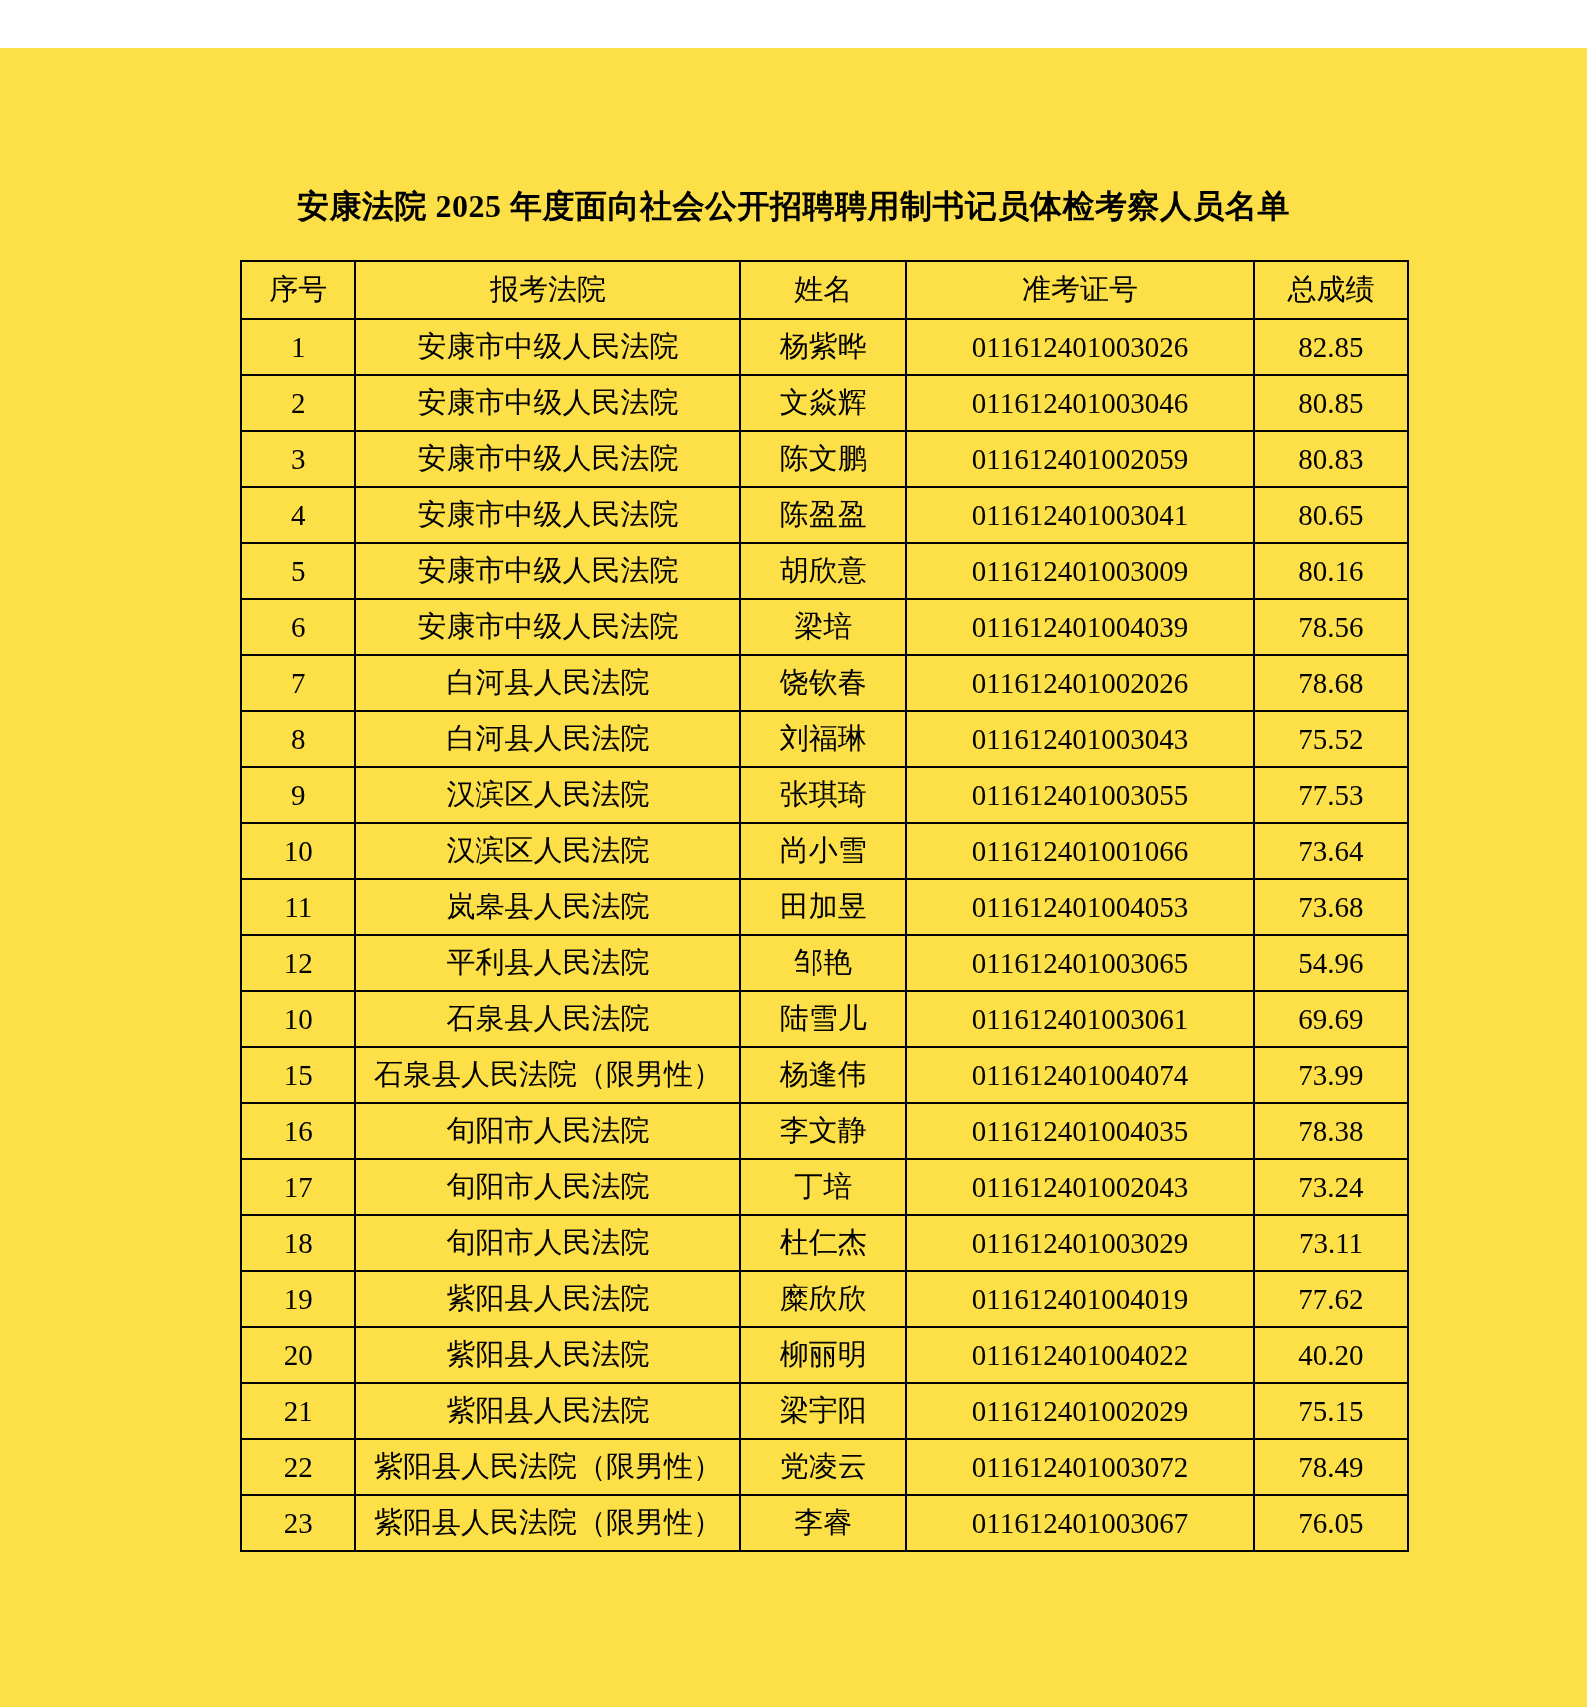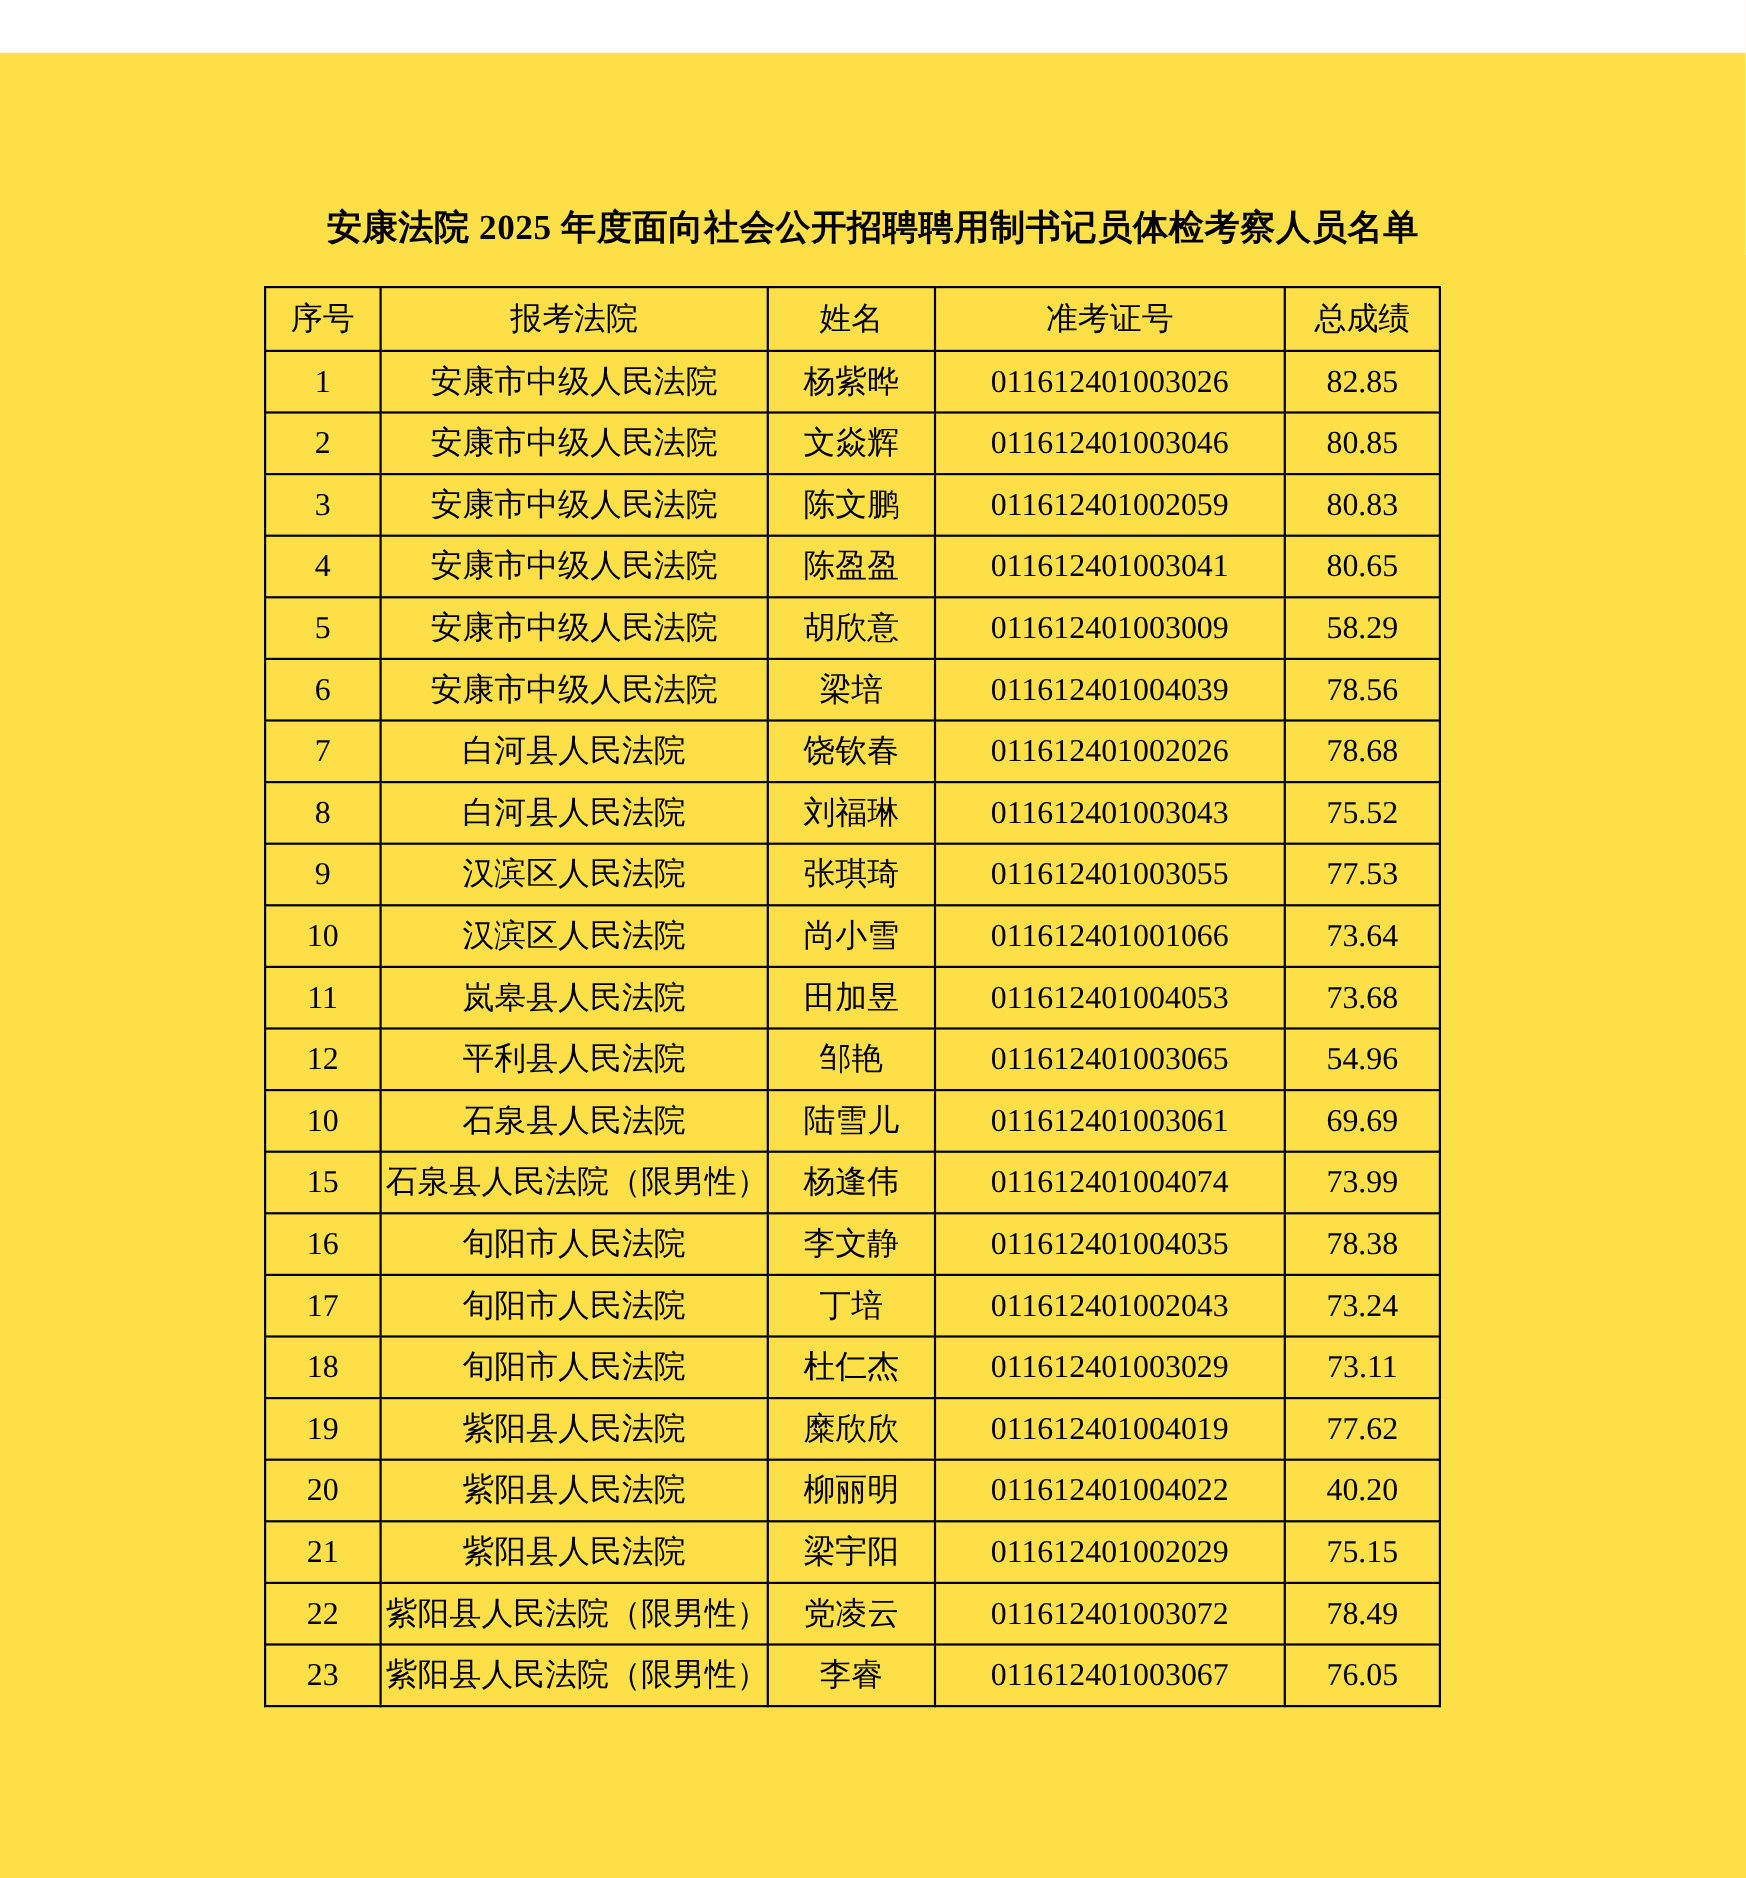--- a/index.html
+++ b/index.html
@@ -25,21 +25,21 @@
     font-weight: bold;
     letter-spacing: 0.5px;
     line-height: 40px;
     white-space: nowrap;
   }
   table.roster {
     border-collapse: collapse;
     table-layout: fixed;
     margin-left: 240px;
     margin-top: 34px;
-    width: 1070px;
+    width: 1169px;
     border: 2px solid #000000;
   }
   table.roster th,
   table.roster td {
     border: 2px solid #000000;
     text-align: center;
     vertical-align: middle;
     font-size: 29px;
     font-weight: normal;
     padding: 0 4px;
@@ -105,21 +105,21 @@
       <td>安康市中级人民法院</td>
       <td>陈盈盈</td>
       <td>011612401003041</td>
       <td>80.65</td>
     </tr>
         <tr>
       <td>5</td>
       <td>安康市中级人民法院</td>
       <td>胡欣意</td>
       <td>011612401003009</td>
-      <td>58.29</td>
+      <td>80.16</td>
     </tr>
         <tr>
       <td>6</td>
       <td>安康市中级人民法院</td>
       <td>梁培</td>
       <td>011612401004039</td>
       <td>78.56</td>
     </tr>
         <tr>
       <td>7</td>

